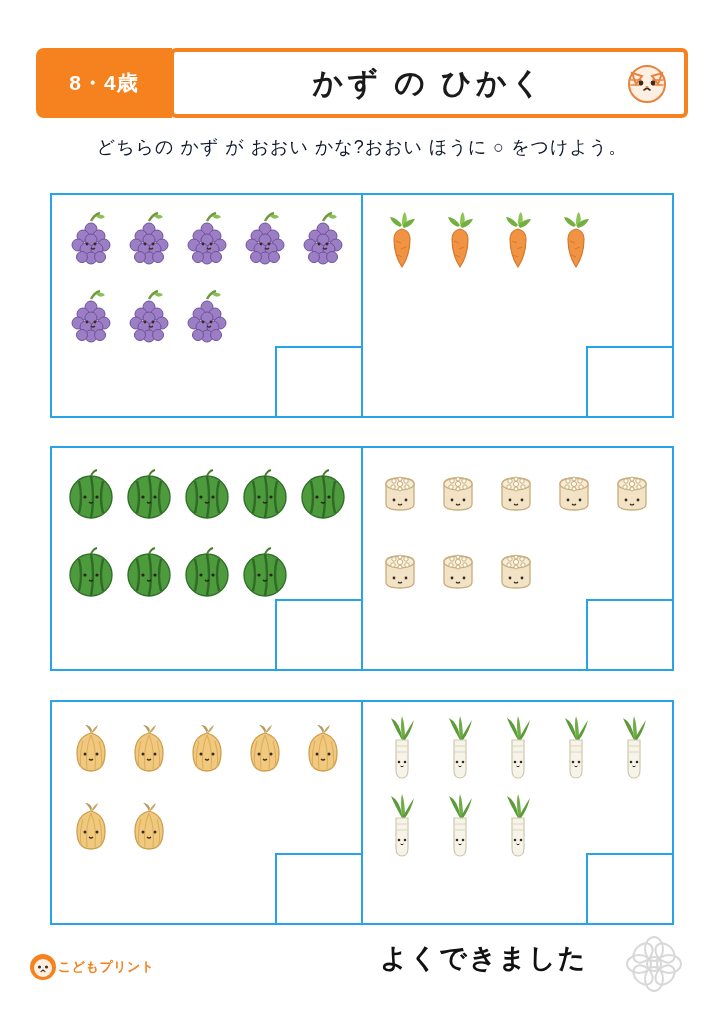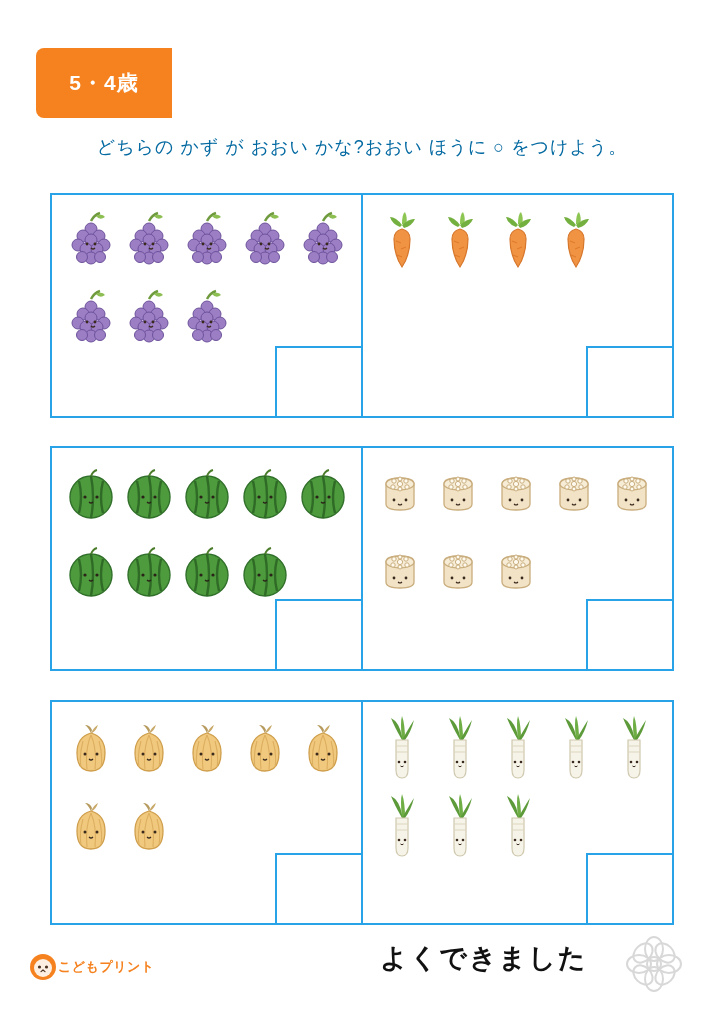--- a/index.html
+++ b/index.html
@@ -56,21 +56,21 @@
     width: 46px; height: 46px;
   }
 
   
   .instruction {
     position: absolute;
     left: 0; top: 135px;
     width: 724px;
     text-align: center;
     font-size: 18px;
-    color: #0369a1;
+    color: #0f172a;
     letter-spacing: 1px;
   }
 
   
   .row {
     position: absolute;
     left: 50px;
     width: 624px;
     height: 225px;
     display: flex;
@@ -140,21 +140,37 @@
     color: #f5821f;
     letter-spacing: 0.5px;
   }
 </style>
 </head>
 <body>
 
 <div class="page">
 
   <div class="header">
-    <div class="age-badge">5・4歳</div>
+    <div class="age-badge">8・4歳</div>
+    <div class="title-box">
+      <span class="title-text">かず の ひかく</span>
+      <span class="cat-icon">
+        <svg viewBox="0 0 46 46" width="46" height="46">
+          <circle cx="23" cy="24" r="18" fill="#fdf0e2" stroke="#e8823c" stroke-width="2"></circle>
+          <path d="M8 13 L12 24 L18 16 Z" fill="#fdf0e2" stroke="#e8823c" stroke-width="2"></path>
+          <path d="M38 13 L34 24 L28 16 Z" fill="#fdf0e2" stroke="#e8823c" stroke-width="2"></path>
+          <path d="M7 20 h10 M7 25 h10" stroke="#e8823c" stroke-width="1.6" stroke-linecap="round"></path>
+          <path d="M39 20 h-10 M39 25 h-10" stroke="#e8823c" stroke-width="1.6" stroke-linecap="round"></path>
+          <circle cx="17" cy="23" r="2.4" fill="#3a2a1e"></circle>
+          <circle cx="29" cy="23" r="2.4" fill="#3a2a1e"></circle>
+          <path d="M23 28 l-3 2 M23 28 l3 2" stroke="#3a2a1e" stroke-width="1.6" stroke-linecap="round"></path>
+          <ellipse cx="23" cy="27" rx="1.6" ry="1.1" fill="#e8823c"></ellipse>
+        </svg>
+      </span>
+    </div>
   </div>
 
   <div class="instruction">どちらの かず が おおい かな?おおい ほうに ○ をつけよう。</div>
 
   <div class="row row1">
     <div class="half left">
       <div class="items">
         <div class="item">
             <svg width="50" height="62" viewBox="0 0 50 62">
               <path d="M25 10 q3 -6 9 -8" stroke="#6f9b3e" stroke-width="2.5" fill="none"></path>

